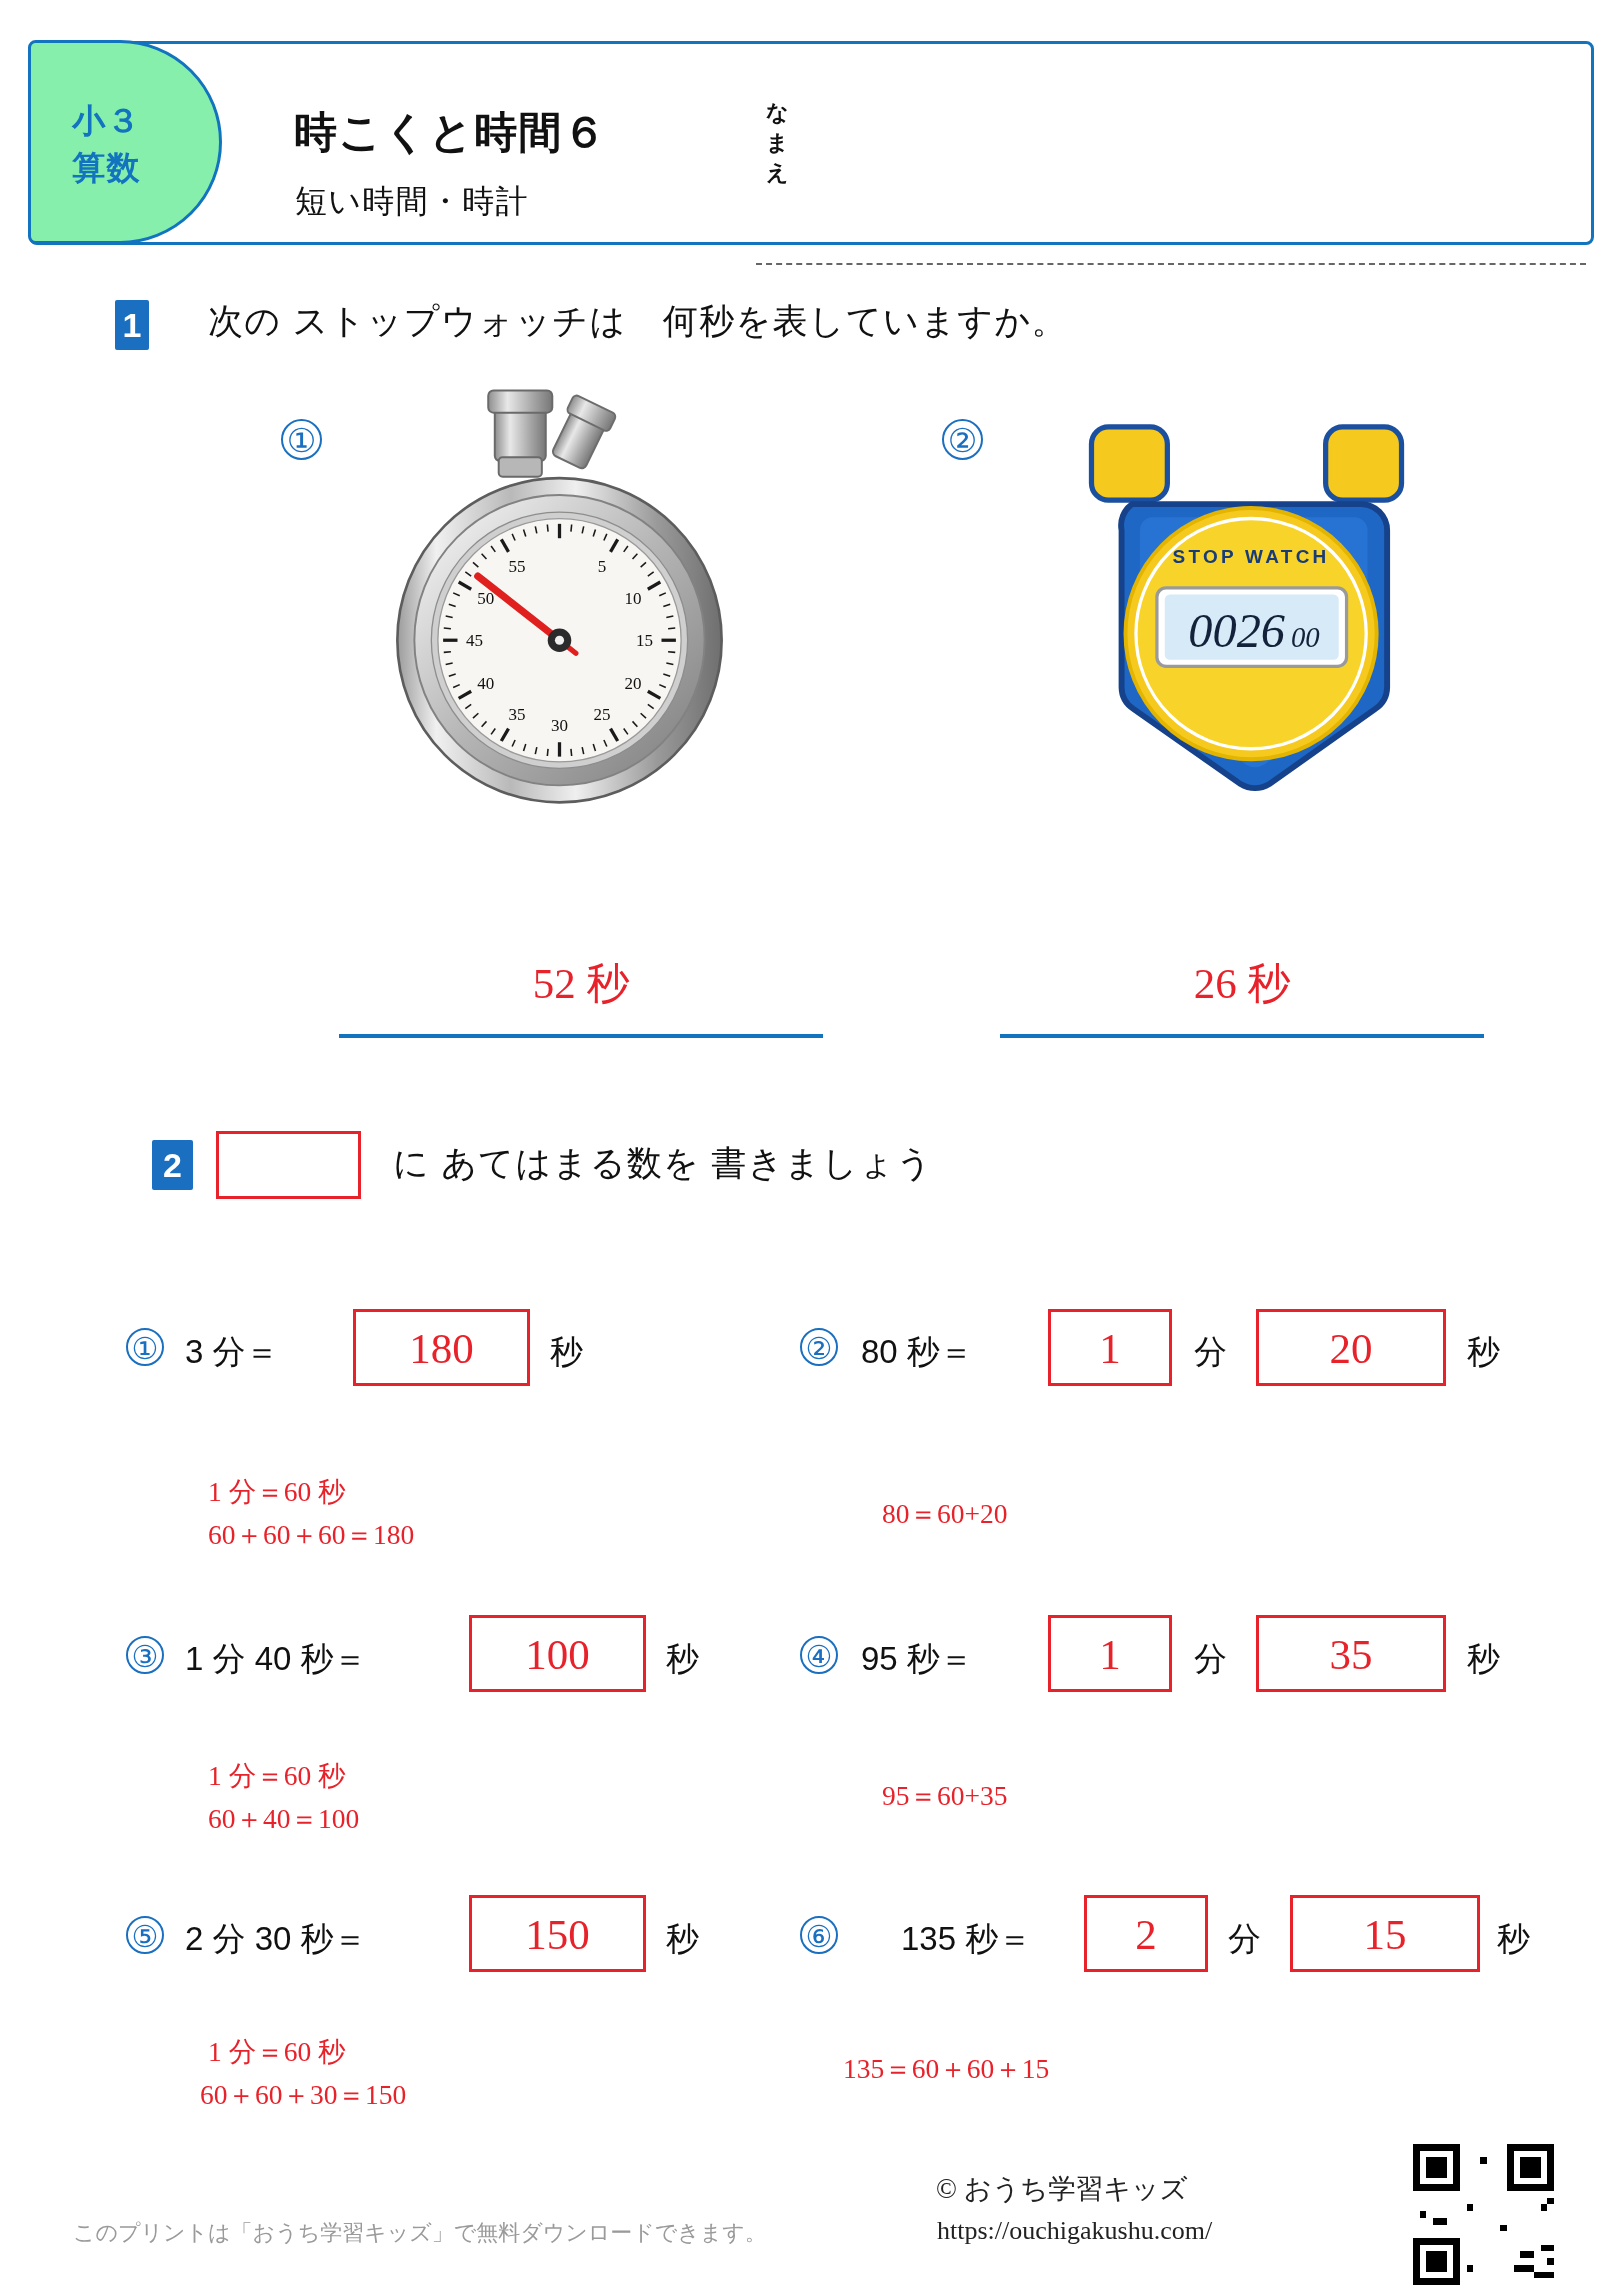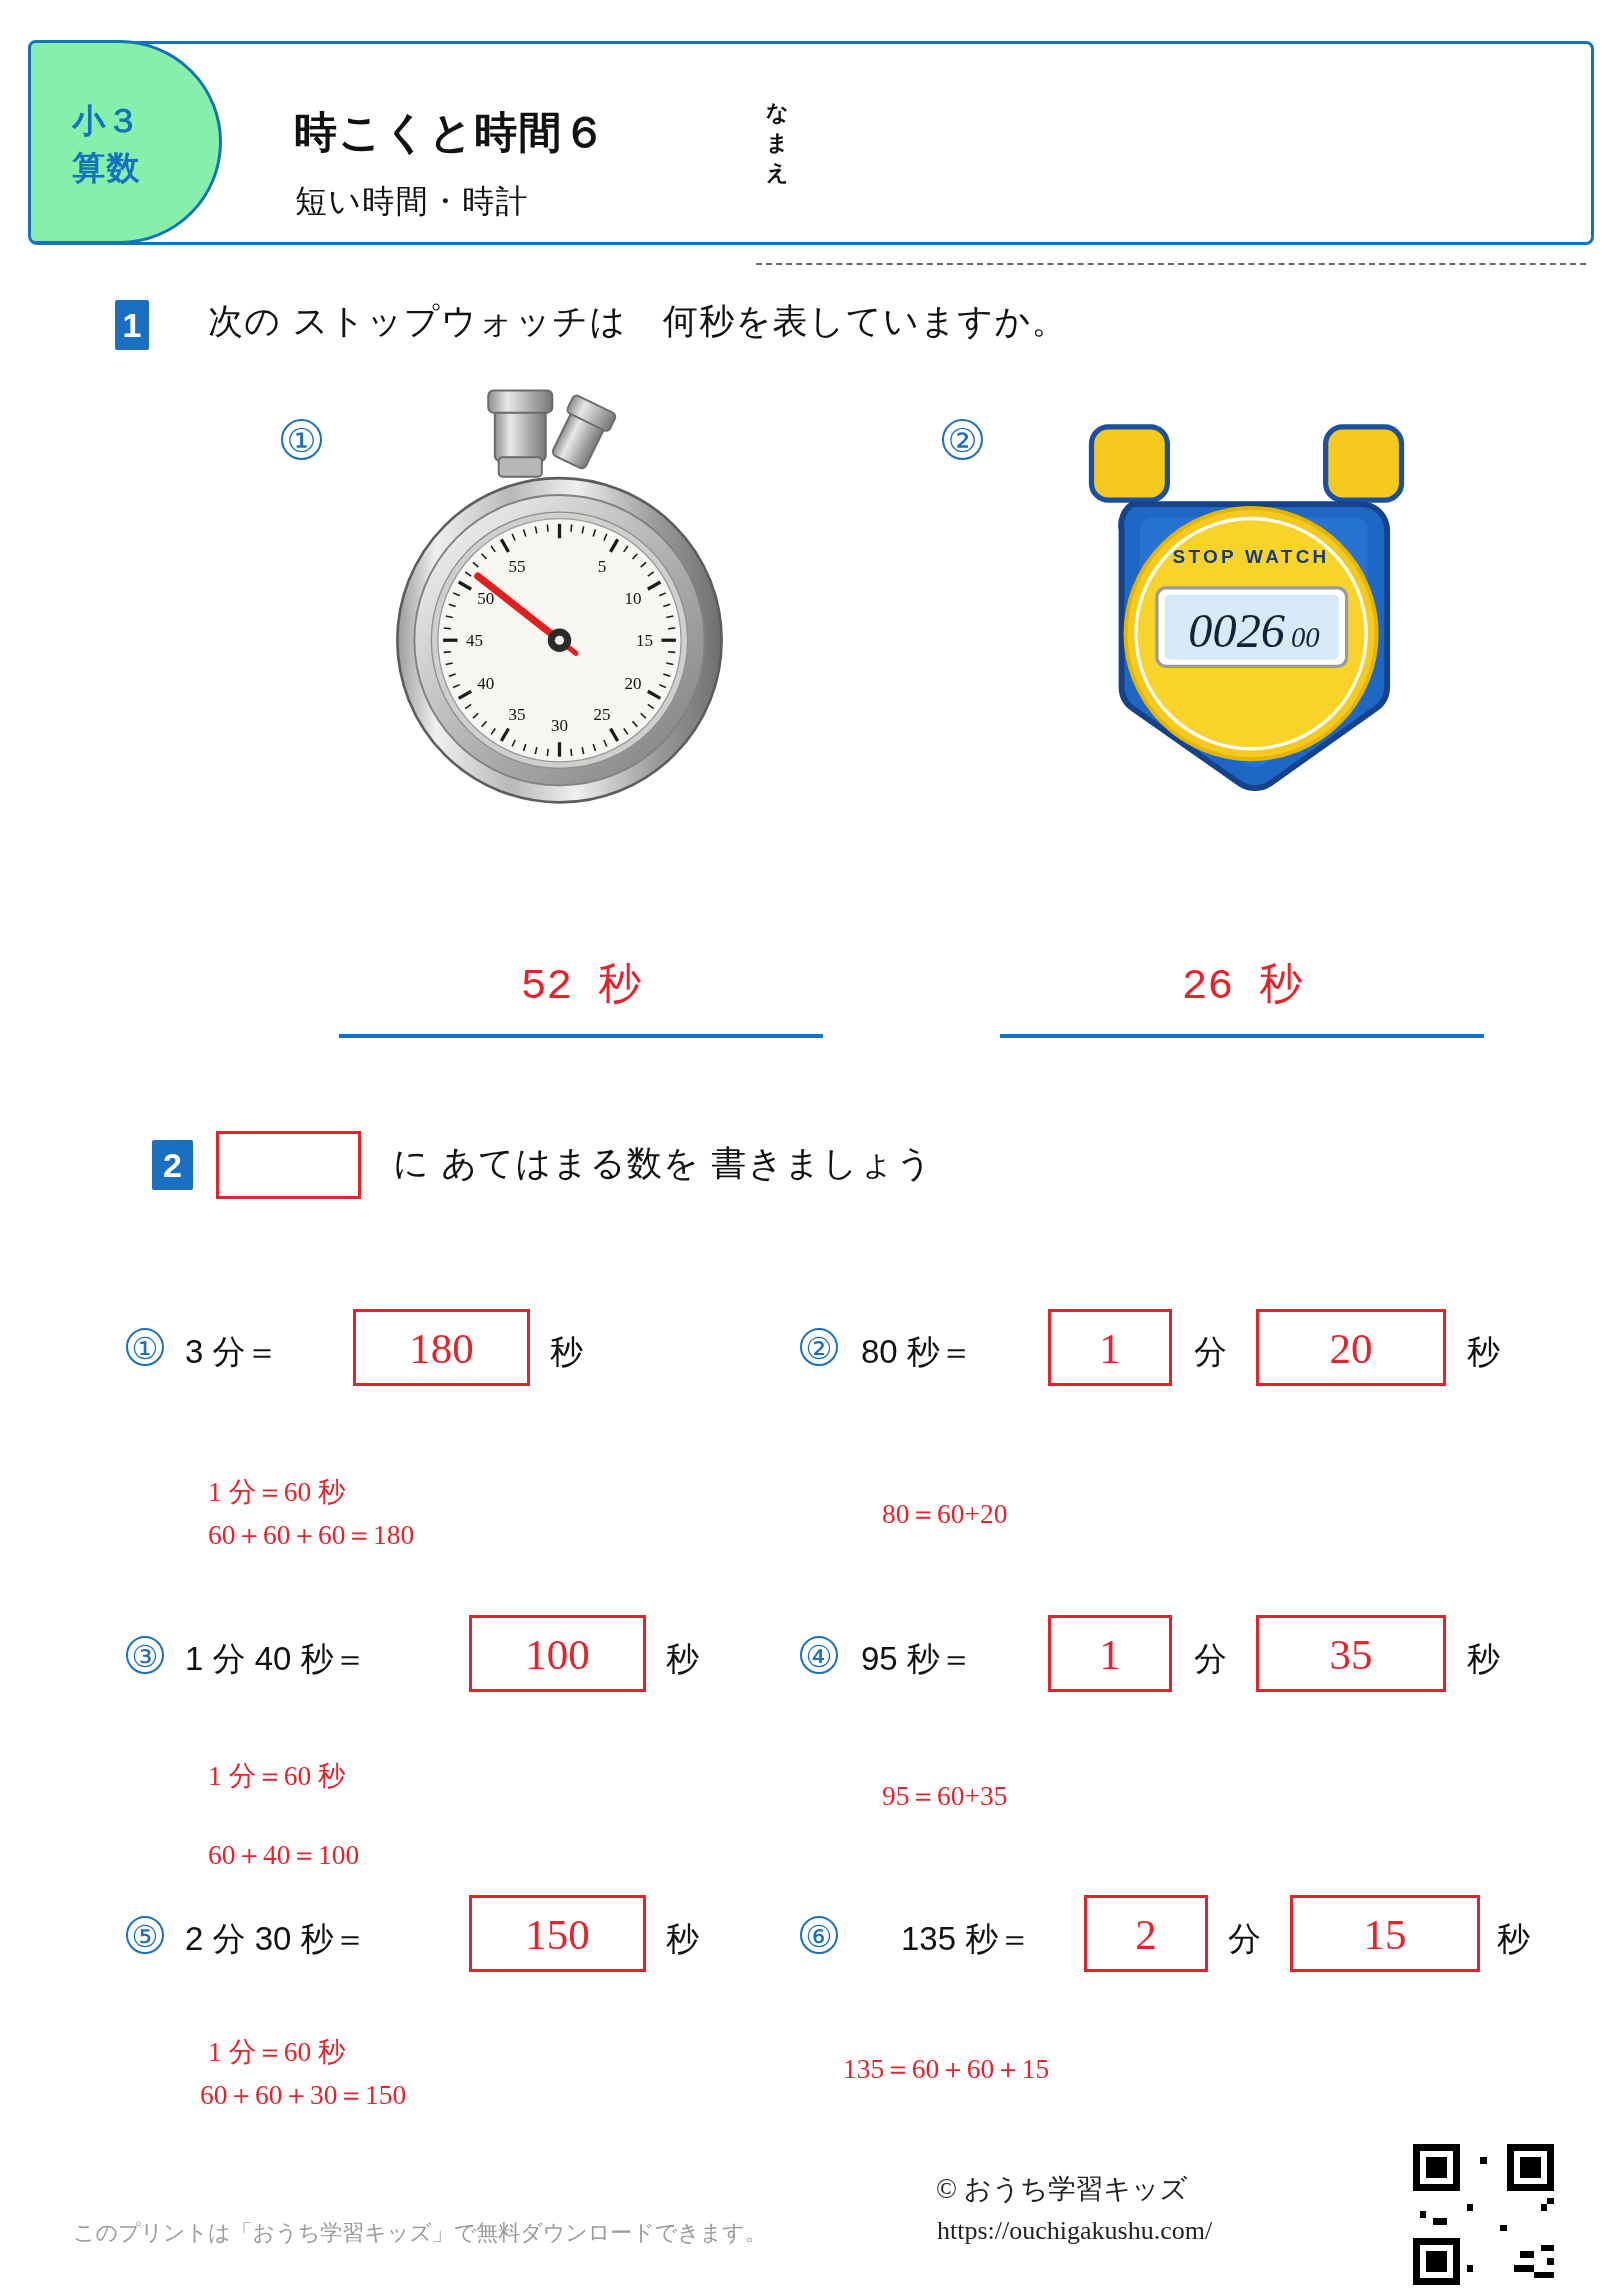--- a/index.html
+++ b/index.html
@@ -153,21 +153,21 @@
     position: absolute;
     border-bottom: 4.6px solid #1273bf;
   }
   #ansline-1 { left: 339px; top: 1034px; width: 484px; }
   #ansline-2 { left: 1000px; top: 1034px; width: 484px; }
 
   .ansred {
     position: absolute;
     color: #e8222a;
     font-size: 43px;
-    font-family: Liberation Mono, monospace;
+    font-family: Liberation Serif, serif;
     text-align: center;
   }
   #ans-1 { left: 339px; top: 955px; width: 484px; }
   #ans-2 { left: 1000px; top: 955px; width: 484px; }
 
   
   #q2-num {
     left: 152px;
     top: 1140px;
     width: 41px;
@@ -456,21 +456,21 @@
   <div class="ptext" style="left:1194px; top:1330px;">分</div>
   <div class="abox" style="left:1256px; top:1309px; width:190px; height:77px; line-height:73px;">20</div>
   <div class="ptext" style="left:1467px; top:1330px;">秒</div>
   <div class="hint" style="left:882px; top:1493px;">80＝60+20</div>
 
   <div class="pcirc" style="left:126px; top:1636px;">③</div>
   <div class="ptext" style="left:185px; top:1637px;">1 分 40 秒＝</div>
   <div class="abox" style="left:469px; top:1615px; width:177px; height:77px; line-height:73px;">100</div>
   <div class="ptext" style="left:666px; top:1637px;">秒</div>
   <div class="hint" style="left:208px; top:1755px;">1 分＝60 秒</div>
-  <div class="hint" style="left:208px; top:1798px;margin-top:36px;">60＋40＝100</div>
+  <div class="hint" style="left:208px; top:1798px;">60＋40＝100</div>
 
   <div class="pcirc" style="left:800px; top:1636px;">④</div>
   <div class="ptext" style="left:861px; top:1637px;">95 秒＝</div>
   <div class="abox" style="left:1048px; top:1615px; width:124px; height:77px; line-height:73px;">1</div>
   <div class="ptext" style="left:1194px; top:1637px;">分</div>
   <div class="abox" style="left:1256px; top:1615px; width:190px; height:77px; line-height:73px;">35</div>
   <div class="ptext" style="left:1467px; top:1637px;">秒</div>
   <div class="hint" style="left:882px; top:1775px;">95＝60+35</div>
 
   <div class="pcirc" style="left:126px; top:1916px;">⑤</div>

